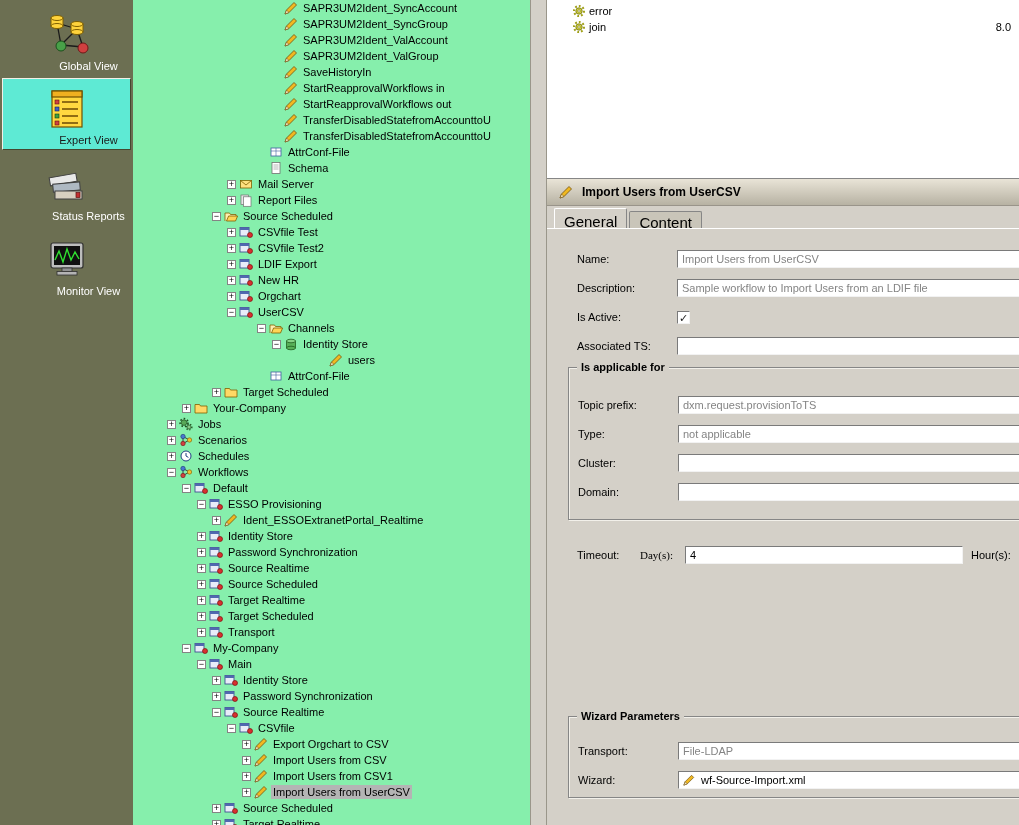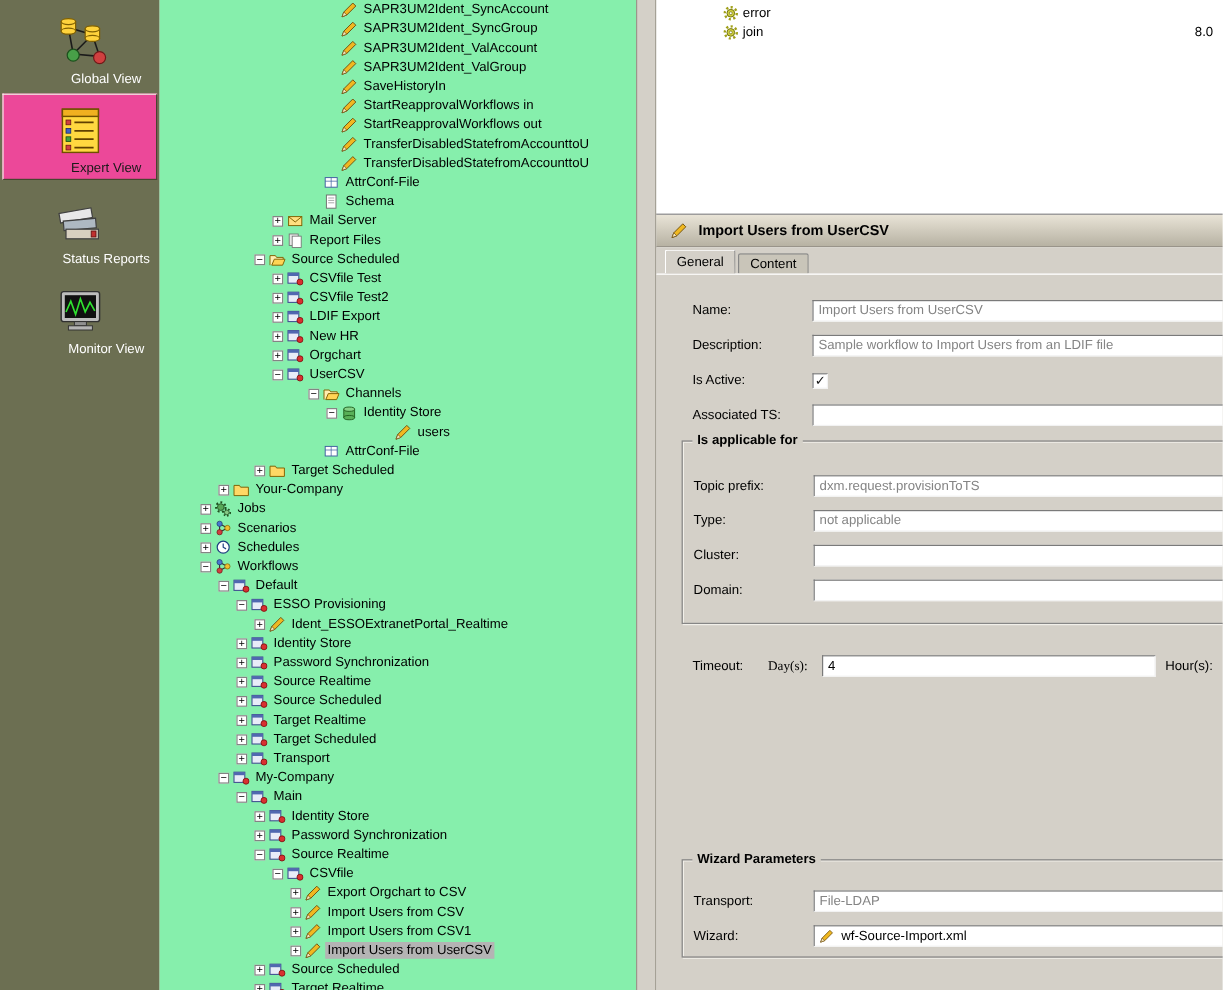--- a/index.html
+++ b/index.html
@@ -6,45 +6,45 @@
   html,body { margin:0; padding:0; }
   body {
     width:1019px; height:825px; overflow:hidden; position:relative;
     font-family:"Liberation Sans", sans-serif; font-size:11px; color:#000;
     background:#fff; cursor:default;
   }
   
   #sidebar { position:absolute; left:0; top:0; width:133px; height:825px; background:#6c6f52; }
   .stile { height:72px; margin:3px 2px 2px 2px; display:flex; flex-direction:column; align-items:center; justify-content:flex-end; padding-bottom:3px; gap:3px; color:#fff; }
   .stile .slabel { font-size:11px;margin-left:44px; }
-  .stile.sel { background:#ec4899; color:#1a1a1a; border:1px solid #f2efe6; border-right-color:#45472f; border-bottom-color:#45472f; }
+  .stile.sel { background:#5eead4; color:#1a1a1a; border:1px solid #f2efe6; border-right-color:#45472f; border-bottom-color:#45472f; }
   .sic { width:46px; height:44px; }
   
   #tree-panel { position:absolute; left:133px; top:0; width:397px; height:825px; background:#86efac; overflow:hidden; }
   .trow { height:16px; display:flex; align-items:center; white-space:nowrap; padding-left:4px; }
   .tind { flex:none; height:1px; }
   .tbox { flex:none; width:9px; height:9px; border:1px solid #848484; background:#fff;
           font:9px/8px "Liberation Mono", monospace; text-align:center; margin-right:3px; color:#000; }
   .tspacer { flex:none; width:12px; }
   .ic { width:14px; height:14px; flex:none; margin-right:3px; }
   .tlabel { padding:1px 2px; }
   .tlabel.sel { background:#b4b4b4; }
   
   #splitter { position:absolute; left:530px; top:0; width:17px; height:825px; background:#d4d0c8; border-left:1px solid #9a968a; border-right:1px solid #9a968a; }
   
   #right { position:absolute; left:547px; top:0; width:472px; height:825px; }
   #top-panel { position:absolute; left:0; top:0; right:0; height:178px; background:#fff; padding-top:3px; }
-  .prow { height:16px; display:flex; align-items:center; padding-left:15px; position:relative;margin-left:40px; }
+  .prow { height:16px; display:flex; align-items:center; padding-left:25px; position:relative; }
   .pval { position:absolute; right:8px; }
   #detail-header { position:absolute; left:0; top:178px; right:0; height:28px;
     background:linear-gradient(#e9e4d7,#b7b2a3); border-top:1px solid #868686; border-bottom:1px solid #99948a;
     display:flex; align-items:center; gap:6px; padding-left:12px; font-weight:bold; font-size:12px; }
   #tab-strip { position:absolute; left:0; top:206px; right:0; height:22px; background:#d4d0c8;
     display:flex; align-items:flex-end; padding-left:7px; }
-  .tab { font-size:11px; height:17px; padding:2px 9px 0 9px; background:#c9c5b9;
+  .tab { font-size:15px; height:17px; padding:2px 9px 0 9px; background:#c9c5b9;
     border:1px solid #868686; border-bottom:none; border-radius:2px 2px 0 0; margin-right:2px; position:relative; top:0; }
   .tab.sel { background:#d4d0c8; height:20px; padding-top:4px; border-top-color:#fff; border-left-color:#fff; z-index:2; }
   #form-area { position:absolute; left:0; top:228px; right:0; bottom:0; background:#d4d0c8; border-top:1px solid #fff; overflow:hidden; }
   .frow { display:flex; align-items:center; height:18px; margin:0 -3px 11px 30px; }
   .flabel { flex:none; width:100px; }
   .flabel2 { flex:none; width:63px; }
   .flabel3 { flex:none; width:45px;font-family:Liberation Serif, serif; }
   .fin { flex:1; height:18px; background:#fff; border:1px solid; border-color:#7a7a7a #f2f2f2 #f2f2f2 #7a7a7a;
     font-family:"Liberation Sans",sans-serif; font-size:11px; padding:0 4px; color:#000; }
   .fin.ro { color:#848484; }

